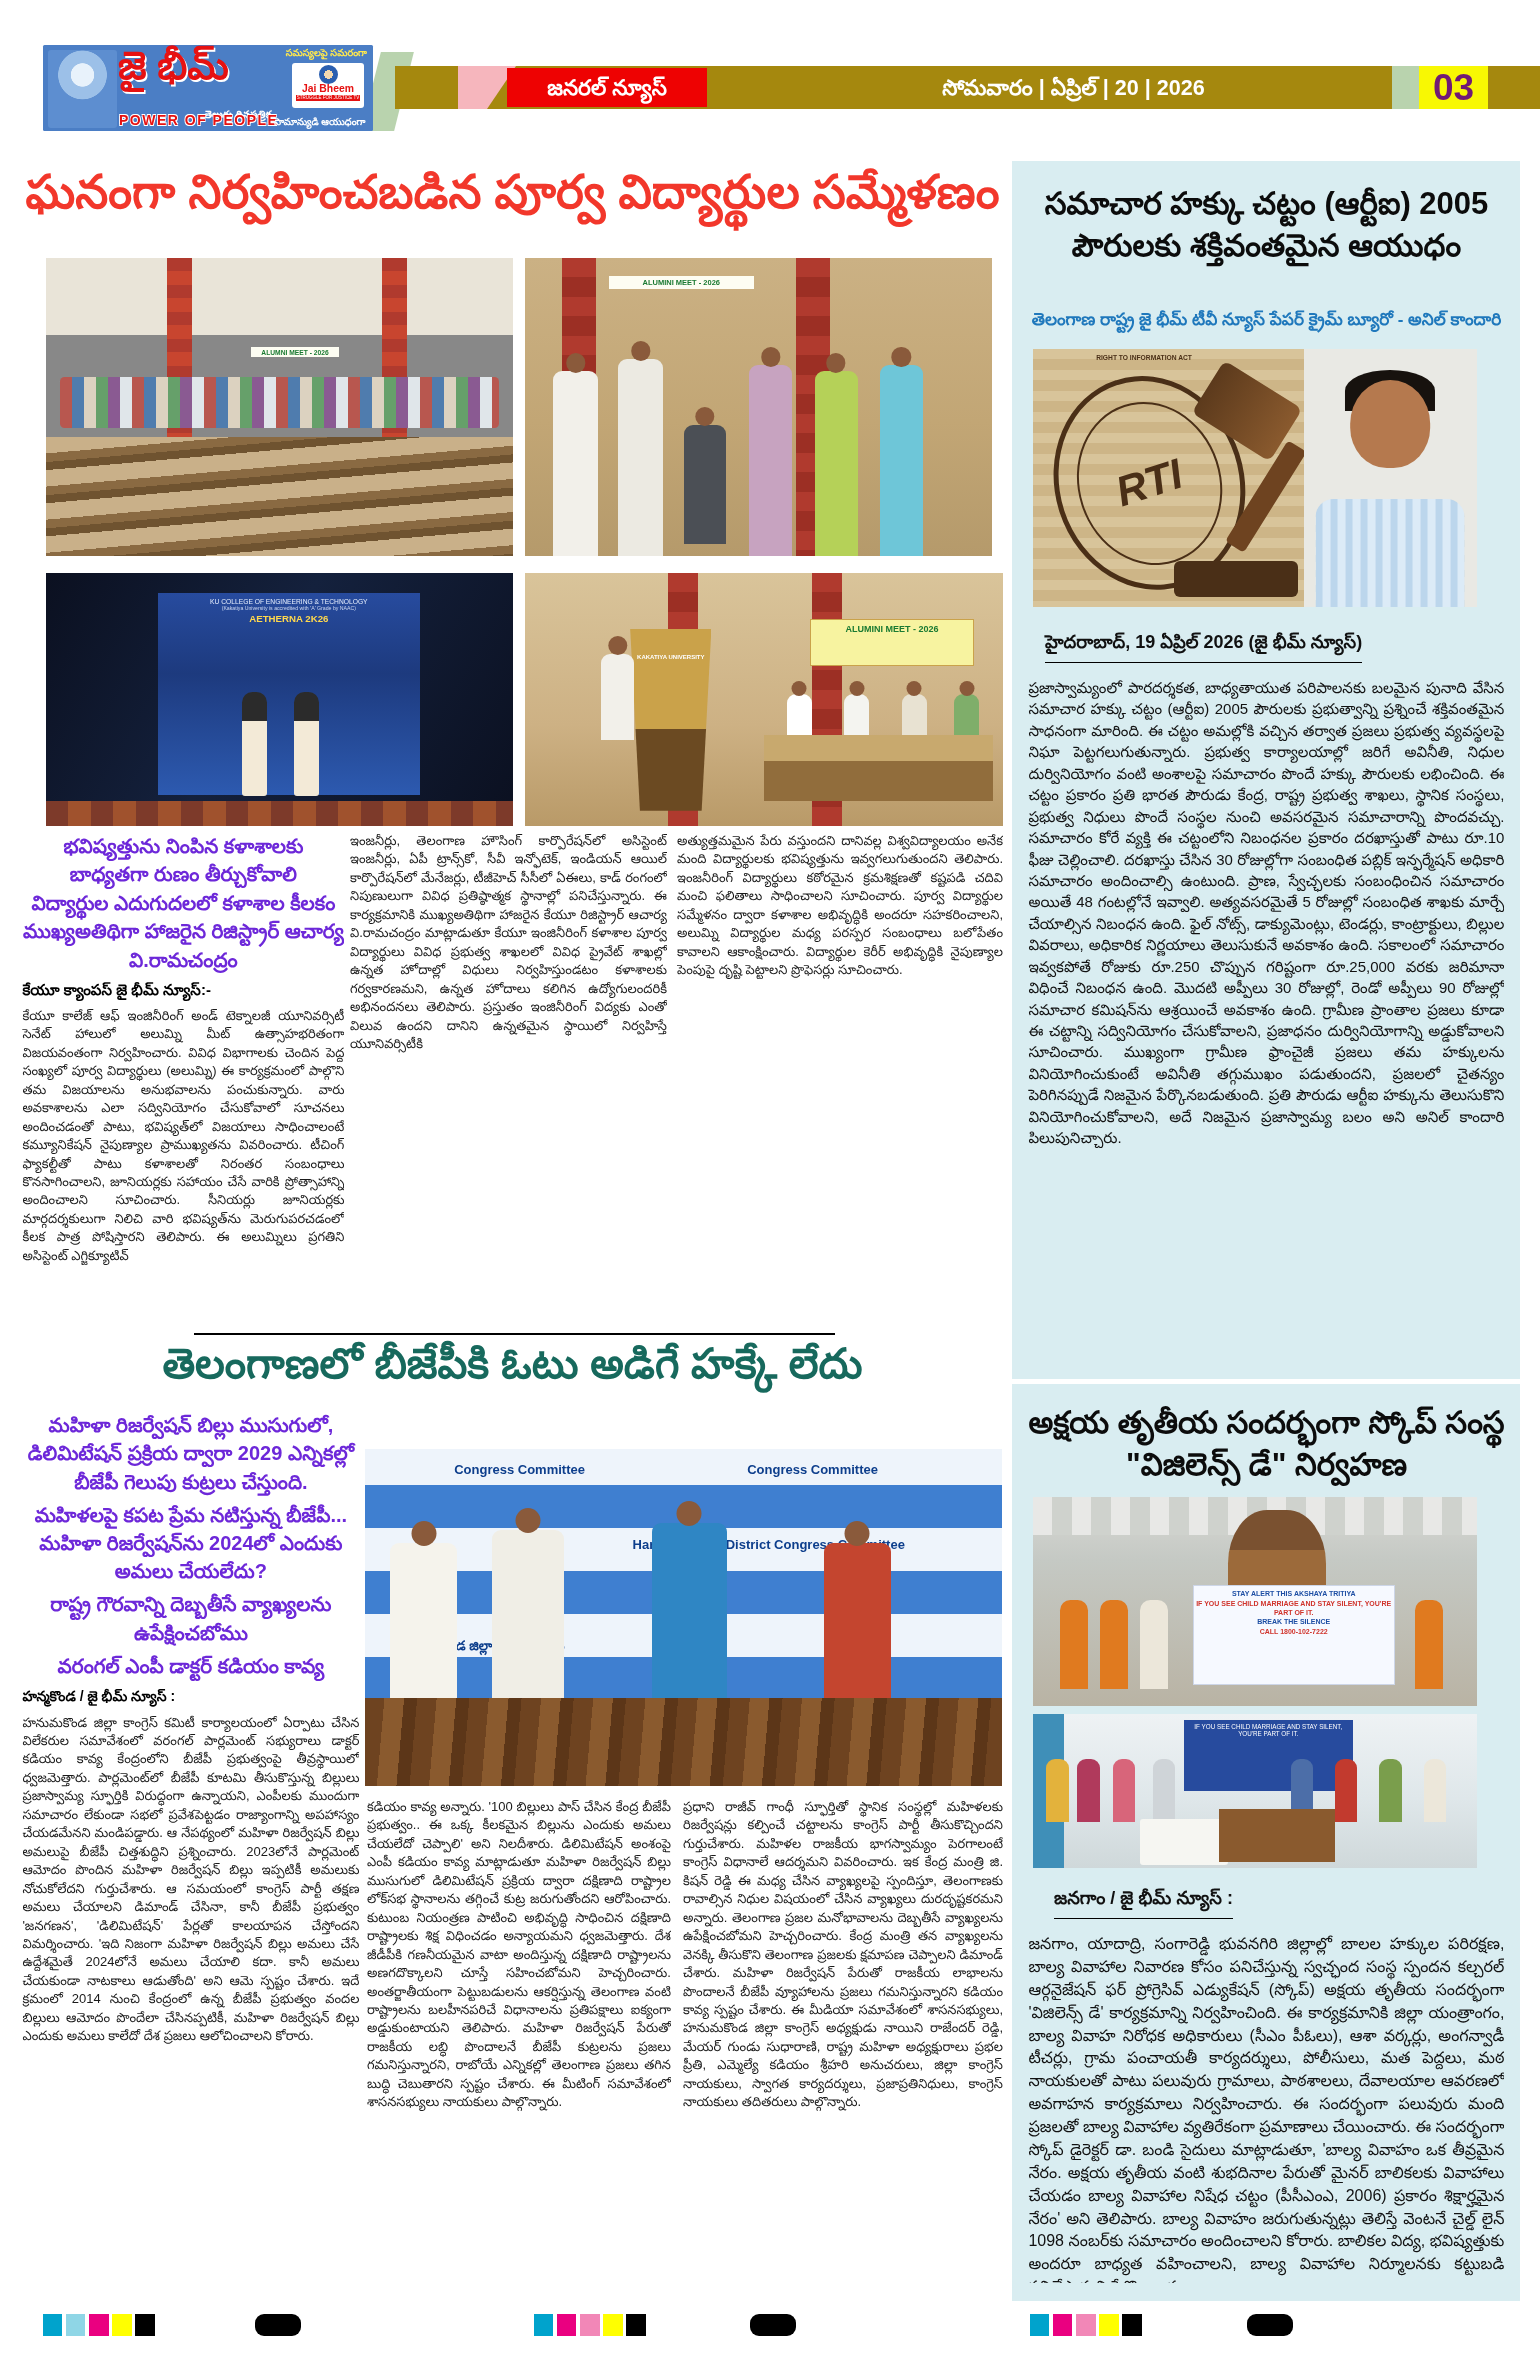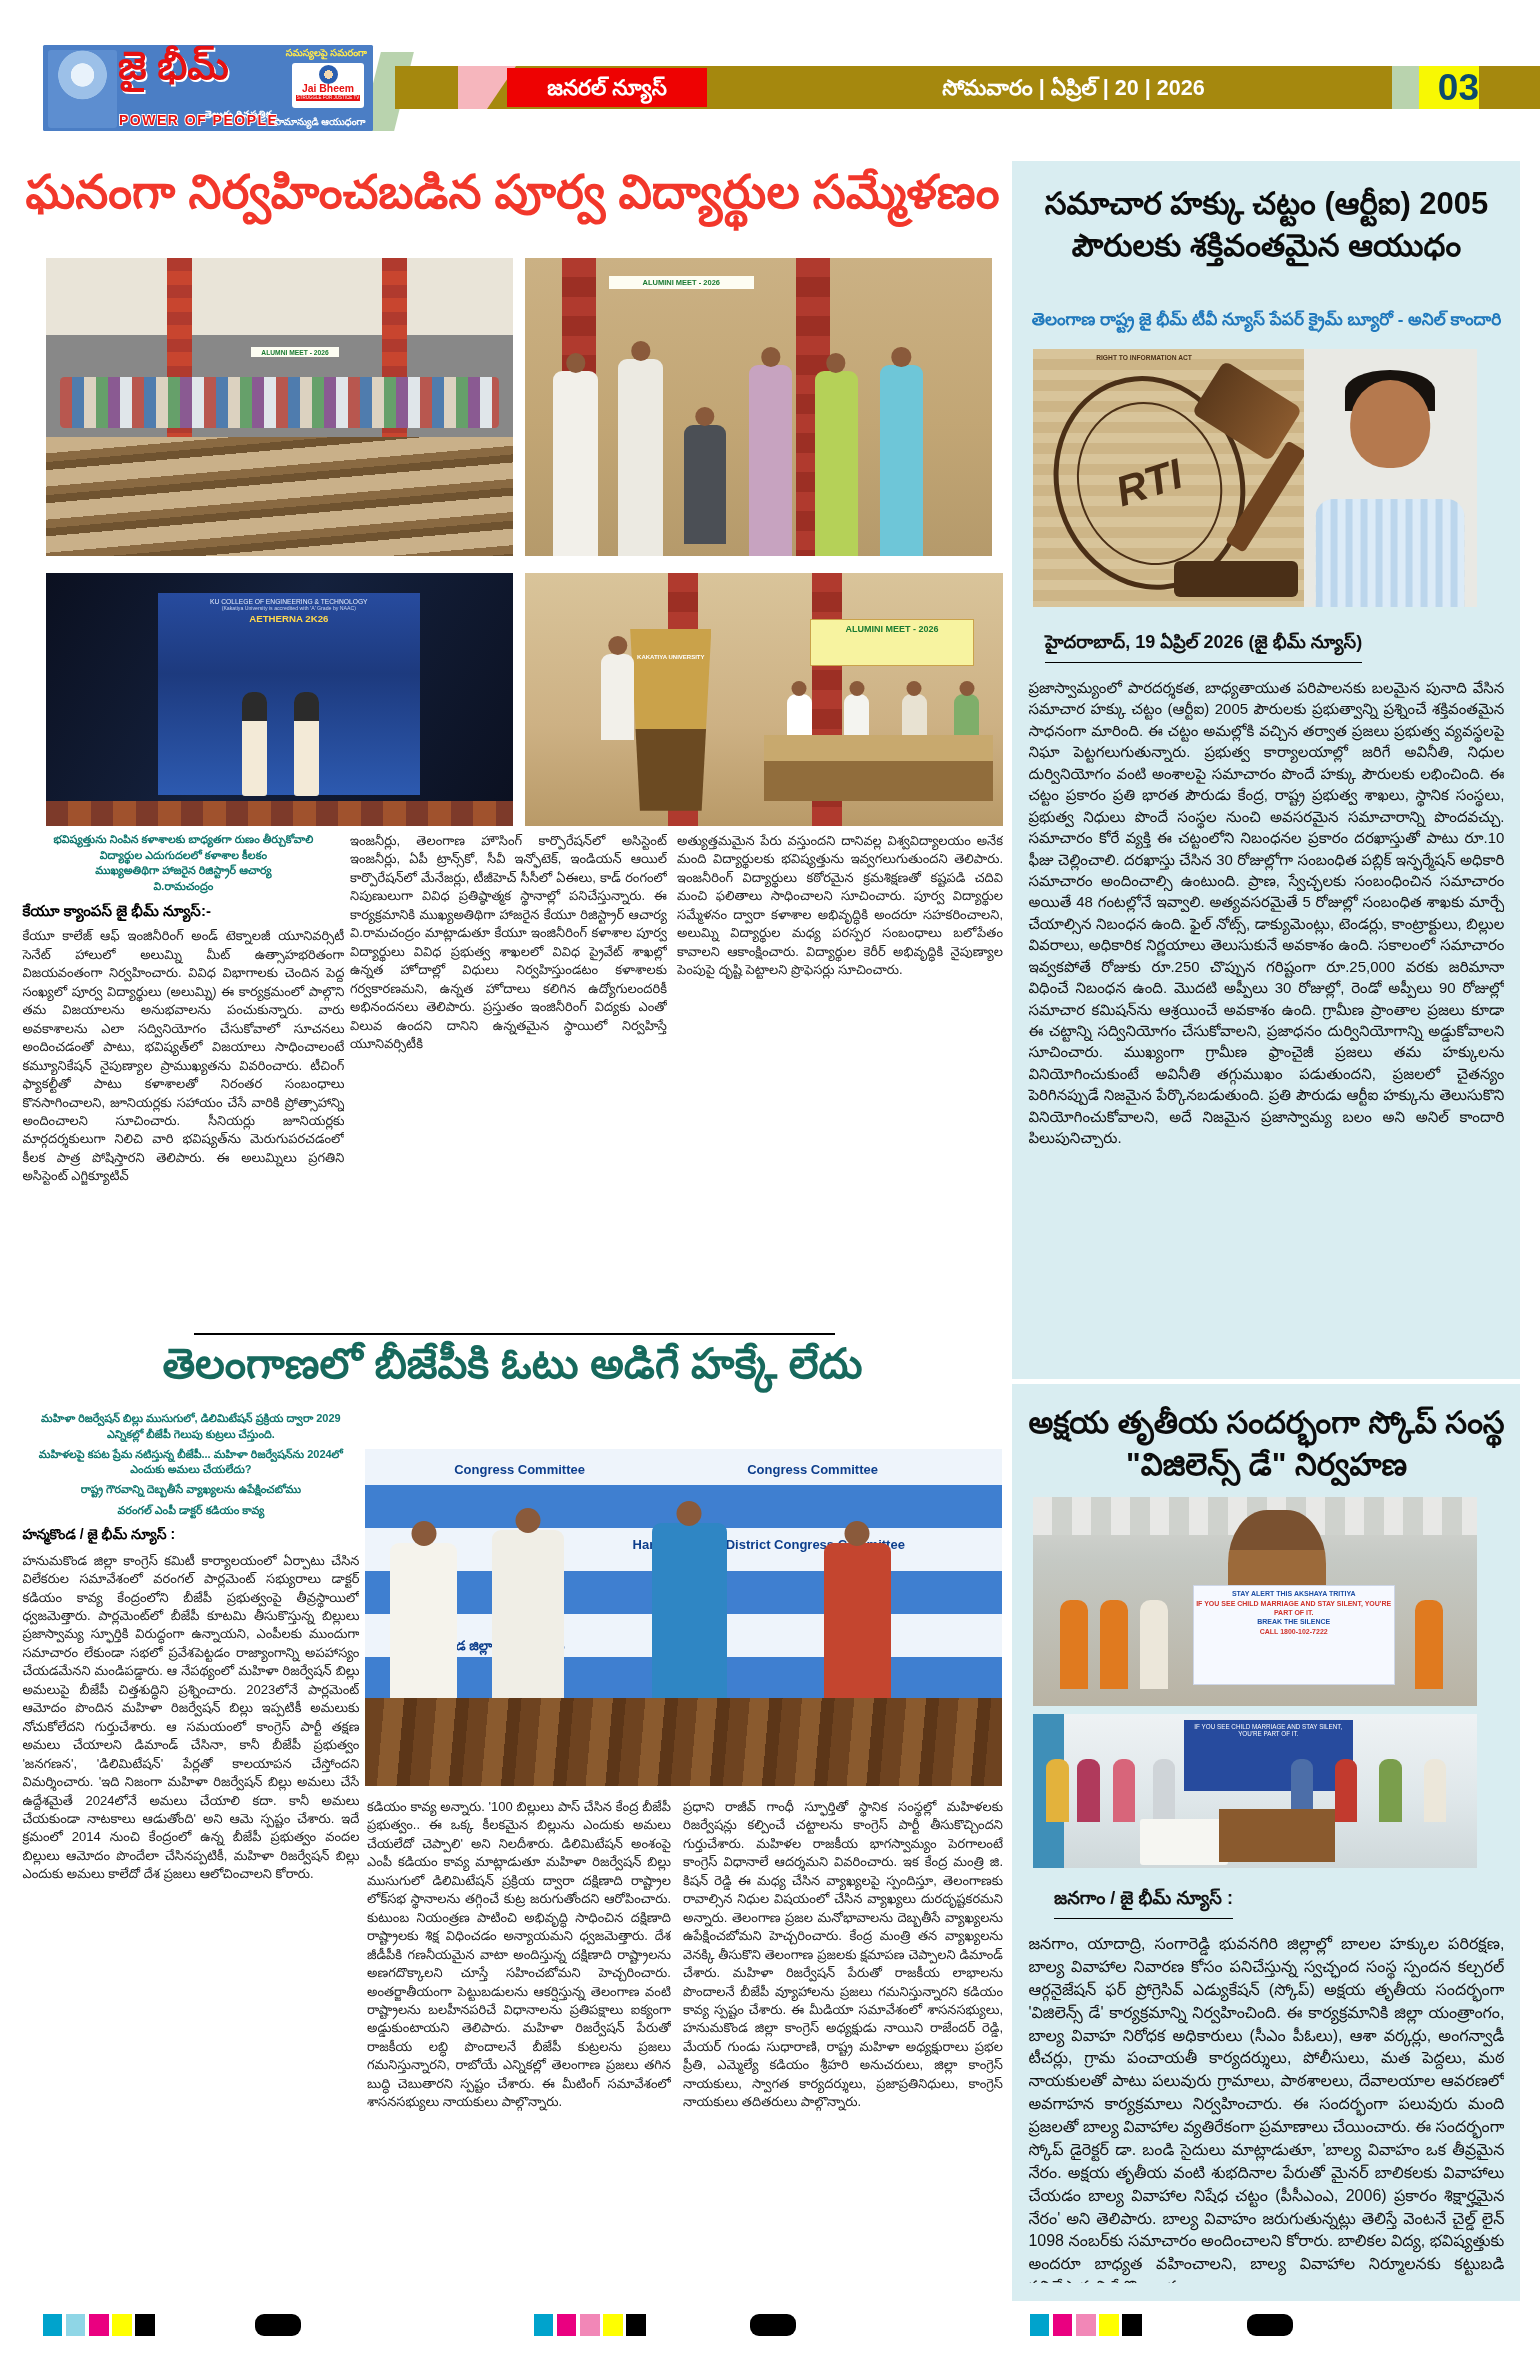--- a/index.html
+++ b/index.html
@@ -28,22 +28,22 @@
 
   
   .header-bar{left:395px;top:66px;width:1146px;height:43px;background:#a5880e;}
   .hdr-triangle{left:63px;top:0;width:58px;height:43px;background:#f6b6bd;
     clip-path:polygon(0 0,100% 0,50% 100%,0 100%);}
   .hdr-section{left:112px;top:2.2px;width:200px;height:39px;background:#ee0202;color:#fff;
     font-size:21.6px;font-weight:bold;line-height:39px;text-align:center;}
   .hdr-date{left:492px;top:0;width:373px;height:43px;line-height:43px;color:#ffffff;
     font-size:21.6px;font-weight:bold;text-align:center;}
   .hdr-green{left:997px;top:0;width:27px;height:43px;background:#b9d3ae;}
-  .hdr-page{left:1024px;top:0;width:60px;height:43px;background:#f8f803;color:#0c4a6e;
-    font-size:37px;font-weight:bold;line-height:43px;text-align:right;}
+  .hdr-page{left:1024px;top:0;width:69px;height:43px;background:#f8f803;color:#701a75;
+    font-size:37px;font-weight:bold;line-height:43px;text-align:center;}
 
   
   .alumni-headline{left:21px;top:164px;width:983px;font-size:47px;font-weight:bold;color:#f2372b;
     text-align:center;white-space:nowrap;}
   .bjp-headline{left:21px;top:1340px;width:983px;font-size:42px;font-weight:bold;color:#17695d;text-align:center;}
   .divider{left:194px;top:1333px;width:641px;height:2.2px;background:#000;}
 
   
   .photo{background:#888;overflow:hidden;}
   .banner-strip{position:absolute;background:#fdfdf2;color:#1a7a32;font-weight:bold;text-align:center;}
@@ -77,21 +77,21 @@
   
   .photoD{left:525px;top:573px;width:478px;height:253px;background:linear-gradient(180deg,#d9c49a 0%,#cdb184 60%,#b99a68 100%);}
   .photoD .stripe{position:absolute;top:0;width:30px;height:100%;background:repeating-linear-gradient(180deg,#b03a2e 0 19.4px,#9c2f24 19.4px 39px);}
   .podium{position:absolute;left:22%;bottom:6%;width:17%;height:62%;background:linear-gradient(180deg,#caa24a 0 55%,#6b4a22 55% 100%);
     clip-path:polygon(0 0,100% 0,88% 100%,12% 100%);color:#fff;font-size:6px;text-align:center;padding-top:25px;font-weight:bold;}
   .daisD{position:absolute;right:2%;bottom:10%;width:48%;height:26%;background:linear-gradient(180deg,#c8a96e 0 40%,#916d3c 40% 100%);}
   .bannerD{position:absolute;right:6%;top:18%;width:34%;height:16%;background:#f7f3a0;color:#1a7a32;
     font-weight:bold;font-size:9px;text-align:center;line-height:1.2;padding-top:4.5px;border:1.5px solid #caa24a;}
 
   
-  .subhead-blue{color:#0f766e;font-weight:bold;font-size:11px;line-height:1.42;text-align:center;}
+  .subhead-blue{color:#6d28d9;font-weight:bold;font-size:20px;line-height:1.42;text-align:center;}
   .dateline{font-weight:bold;font-size:15px;color:#000;}
   .bodytxt{font-size:13px;line-height:1.42;text-align:justify;color:#1a1a1a;}
   .colA1{left:22.4px;top:832px;width:322px;height:494px;}
   .colA2{left:350px;top:832px;width:317px;height:494px;}
   .colA3{left:677px;top:832px;width:326px;height:494px;}
 
   
   .bjp-col1{left:22.4px;top:1411px;width:337px;height:889px;}
   .bjp-points p{margin:0 0 4.5px 0;}
   .bjp-photo{left:365px;top:1449px;width:637px;height:337px;

